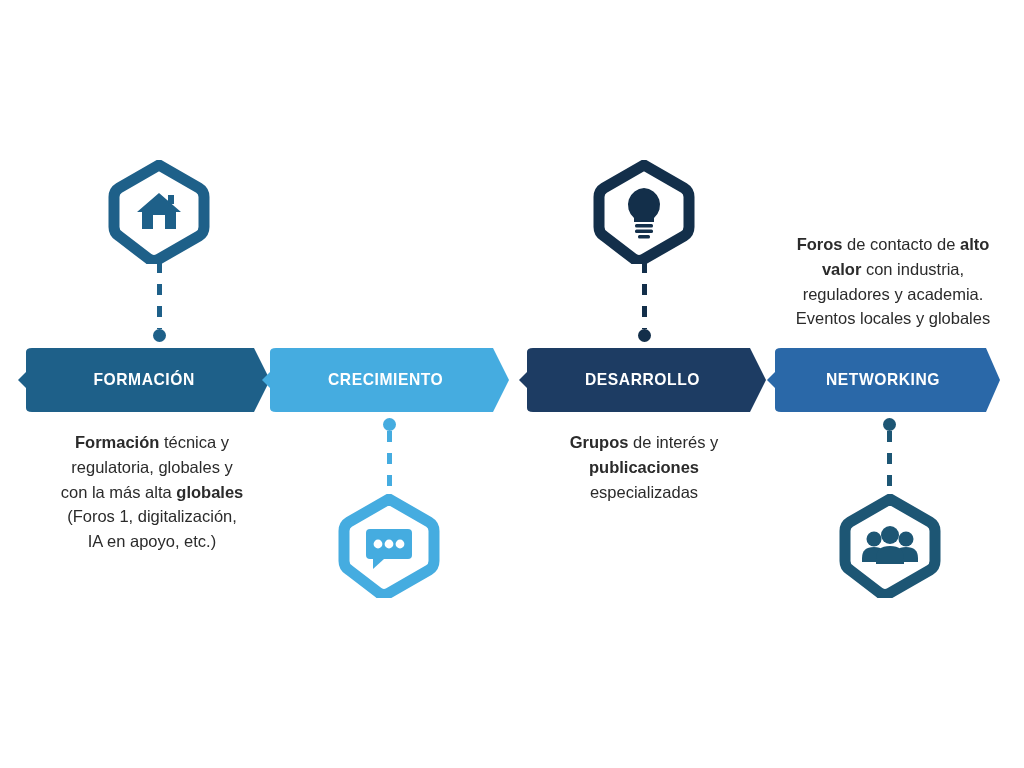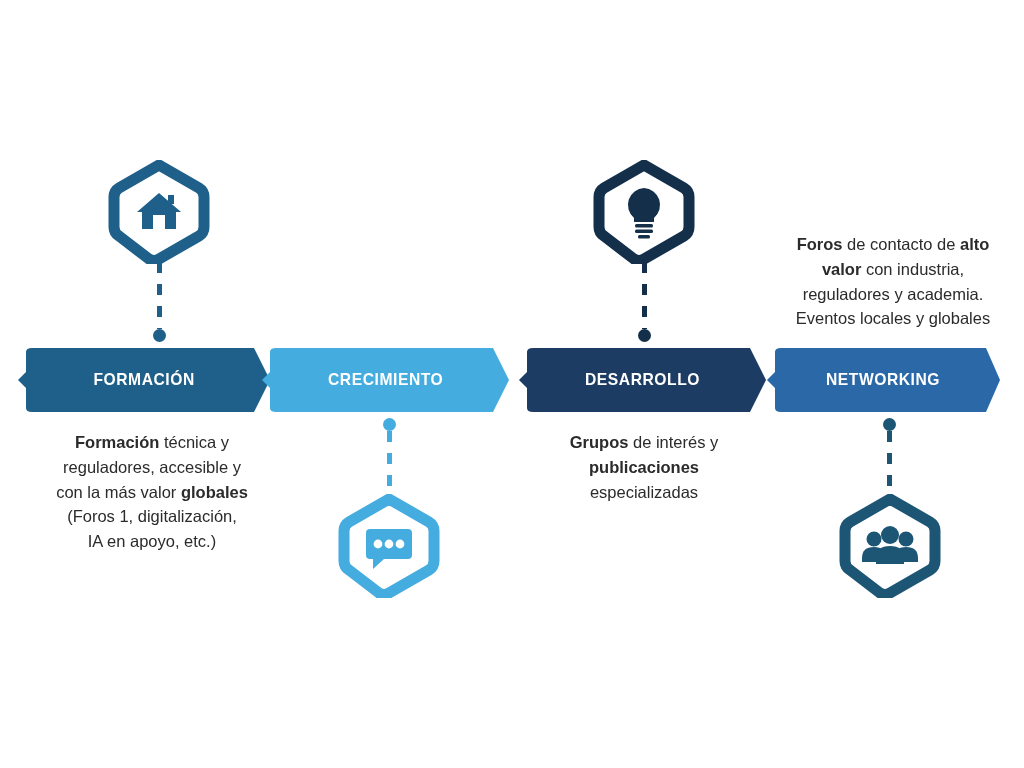--- a/index.html
+++ b/index.html
@@ -106,21 +106,21 @@
   </div>
 
   <div class="banner" style="left:18px; top:348px; width:252px;">
     <svg class="shape" viewBox="0 0 252 64" preserveAspectRatio="none">
       <path d="M8 4 Q8 0 14 0 L236 0 L252 32 L236 64 L14 64 Q8 64 8 60 L8 40 L0 32 L8 24 Z" fill="#1e6089"></path>
     </svg>
     <span class="label">FORMACIÓN</span>
   </div>
 
   <div class="caption" style="left:4px; top:430px; width:252px;margin-left:22px;">
-    <span><b>Formación</b><span> técnica y</span><br><span>reguladores, accesible y</span><br><span>con la más valor </span><b>globales</b><br><span>(Foros 1, digitalización,</span><br><span>IA en apoyo, etc.)</span></span>
+    <span><b>Formación</b><span> técnica y</span><br><span>regulatoria, globales y</span><br><span>con la más alta </span><b>globales</b><br><span>(Foros 1, digitalización,</span><br><span>IA en apoyo, etc.)</span></span>
   </div>
 
 
   <div class="banner" style="left:262px; top:348px; width:247px;">
     <svg class="shape" viewBox="0 0 247 64" preserveAspectRatio="none">
       <path d="M8 4 Q8 0 14 0 L231 0 L247 32 L231 64 L14 64 Q8 64 8 60 L8 40 L0 32 L8 24 Z" fill="#45ace0"></path>
     </svg>
     <span class="label">CRECIMIENTO</span>
   </div>
 

